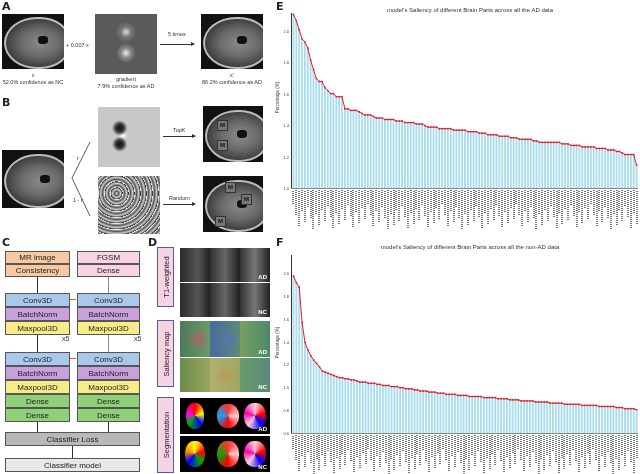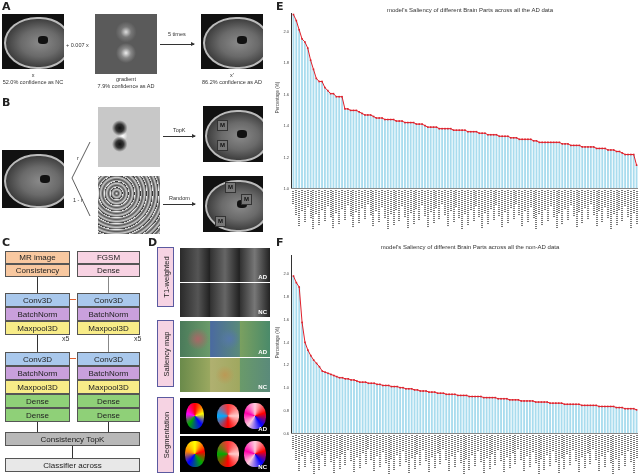--- a/index.html
+++ b/index.html
@@ -130,23 +130,23 @@
 <div class="blk" style="left:77px;top:352px;width:63px;height:14px;background:#a9c8ec;line-height:13px;">Conv3D</div>
 <div class="blk" style="left:77px;top:366px;width:63px;height:14px;background:#c9a0dc;line-height:13px;">BatchNorm</div>
 <div class="blk" style="left:77px;top:380px;width:63px;height:14px;background:#f8ec88;line-height:13px;">Maxpool3D</div>
 <div class="blk" style="left:77px;top:394px;width:63px;height:14px;background:#8fd078;line-height:13px;">Dense</div>
 <div class="blk" style="left:77px;top:408px;width:63px;height:14px;background:#8fd078;line-height:13px;">Dense</div>
 <div class="abs" style="left:108px;top:422px;width:1px;height:10px;background:#333;"></div>
 
 <div class="abs" style="left:70px;top:299px;width:6px;height:1px;background:#e06030;"></div>
 <div class="abs" style="left:70px;top:358px;width:6px;height:1px;background:#e06030;"></div>
 
-<div class="blk" style="left:5px;top:432px;width:135px;height:14px;background:#b8b8b8;line-height:13px;">Consistency TopK</div>
+<div class="blk" style="left:5px;top:432px;width:135px;height:14px;background:#b8b8b8;line-height:13px;">Classifier Loss</div>
 <div class="abs" style="left:72px;top:446px;width:1px;height:12px;background:#333;"></div>
-<div class="blk" style="left:5px;top:458px;width:135px;height:14px;background:#e8e8e8;line-height:13px;">Classifier across</div>
+<div class="blk" style="left:5px;top:458px;width:135px;height:14px;background:#e8e8e8;line-height:13px;">Classifier model</div>
 
 <div class="plabel" style="left:148px;top:236px;">D</div>
 
 <div class="sidelab" style="left:157px;top:247px;width:17px;height:60px;">
     <span>T1-weighted</span>
   </div>
 <div class="sidelab" style="left:157px;top:320px;width:17px;height:67px;">
     <span>Saliency map</span>
   </div>
 <div class="sidelab" style="left:157px;top:397px;width:17px;height:76px;">

